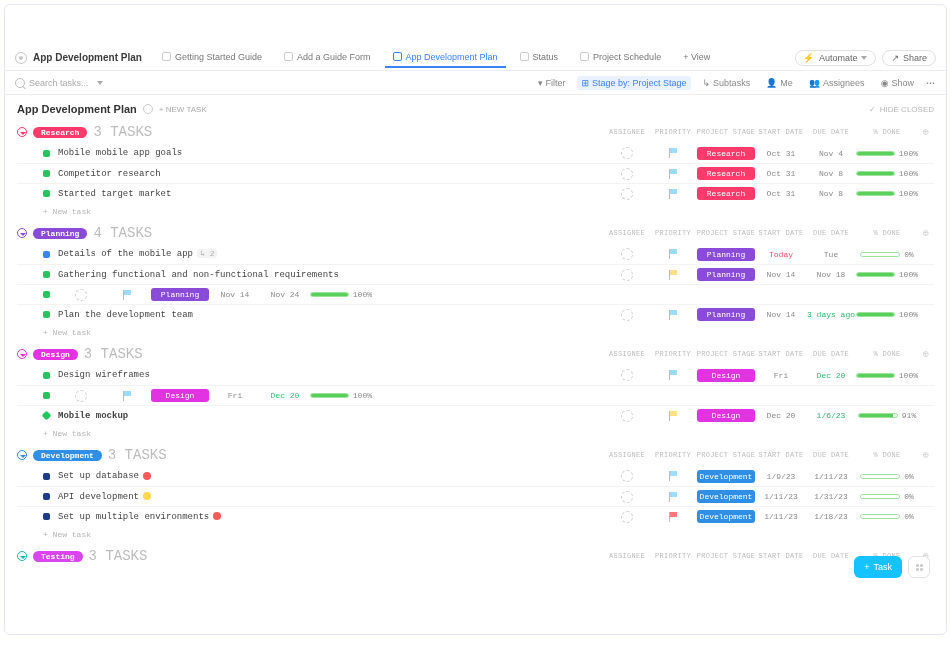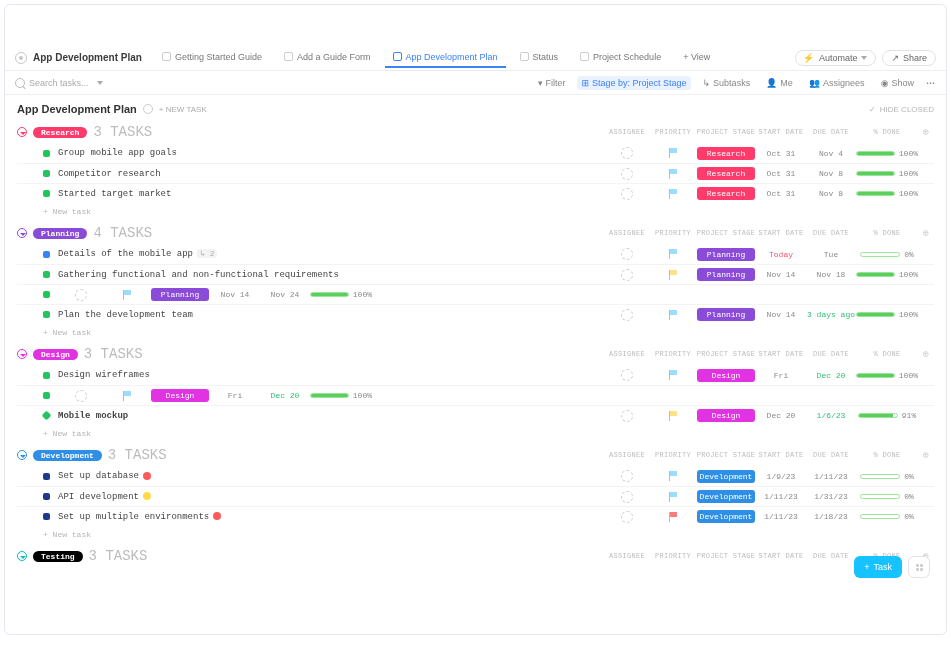--- a/index.html
+++ b/index.html
@@ -170,21 +170,21 @@
             <span class="col c-stage">PROJECT STAGE</span>
             <span class="col c-start">START DATE</span>
             <span class="col c-due">DUE DATE</span>
             <span class="col c-done">% DONE</span>
             <span class="col c-plus">⊕</span>
           </div>
         </div>
         <div class="tasks">
           <div class="task">
             <span class="sq green"></span>
-            <span class="tname">Group mobile app goals</span>
+            <span class="tname">Mobile mobile app goals</span>
             <span class="col c-assign">
               <span class="avatar-empty"></span>
             </span>
             <span class="col c-prio">
               <span class="flag cyan"></span>
             </span>
             <span class="col c-stage">
               <span class="stagecell" style="background:#ff3b6b">Research</span>
             </span>
             <span class="col c-start">
@@ -567,21 +567,21 @@
               <span class="pct">0%</span>
             </span>
             <span class="col c-plus"></span>
           </div>
           <div class="newtask">+ New task</div>
         </div>
       </div>
       <div class="group">
         <div class="ghdr" style="color:#15b7c4">
           <span class="gtoggle"></span>
-          <span class="gpill" style="background:#000000">Testing</span>
+          <span class="gpill" style="background:#d946ef">Testing</span>
           <span class="gcount">3 TASKS</span>
           <div class="cols">
             <span class="col c-assign">ASSIGNEE</span>
             <span class="col c-prio">PRIORITY</span>
             <span class="col c-stage">PROJECT STAGE</span>
             <span class="col c-start">START DATE</span>
             <span class="col c-due">DUE DATE</span>
             <span class="col c-done">% DONE</span>
             <span class="col c-plus">⊕</span>
           </div>

